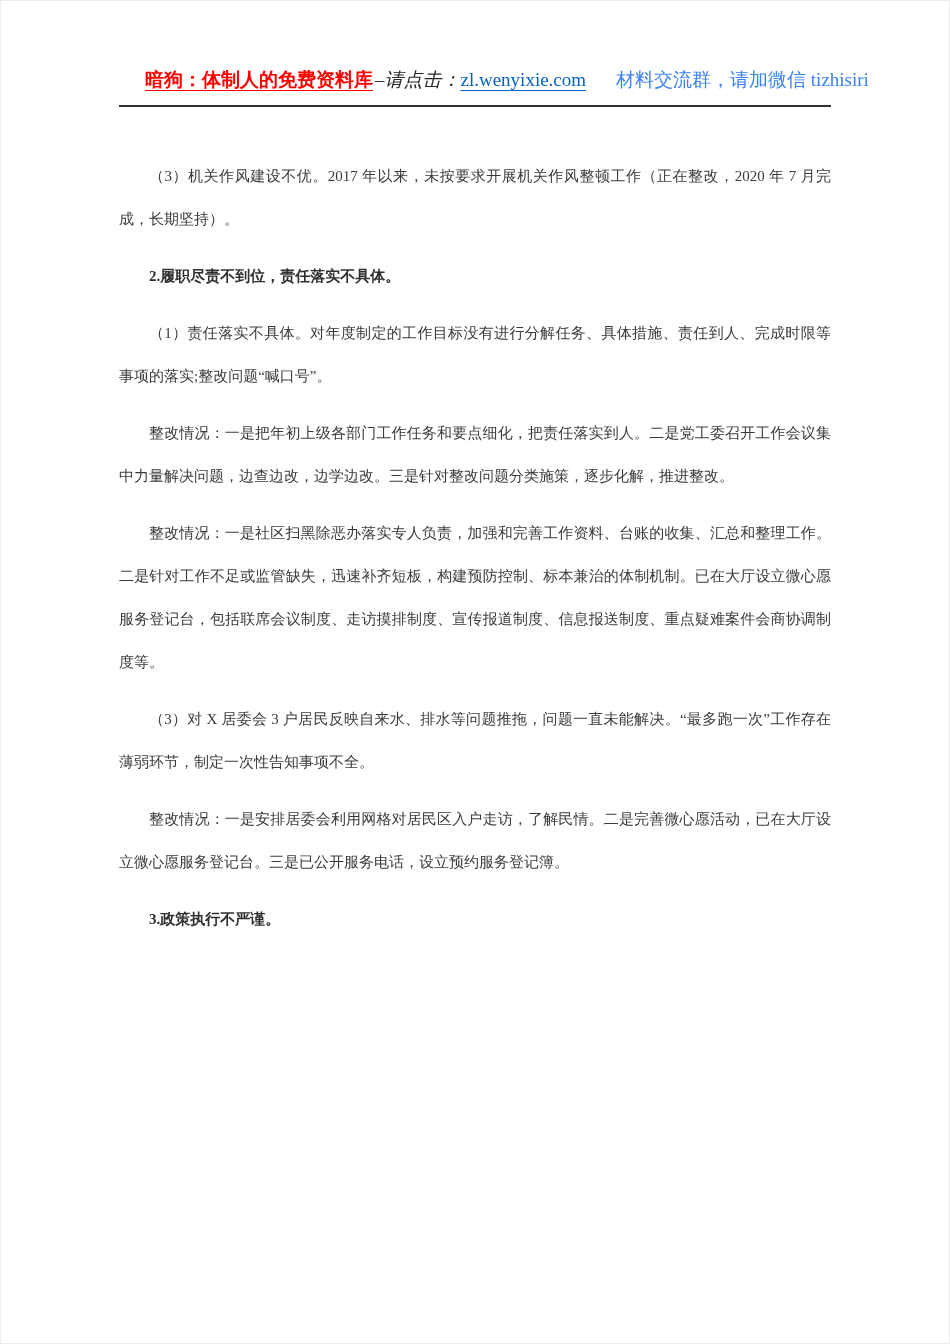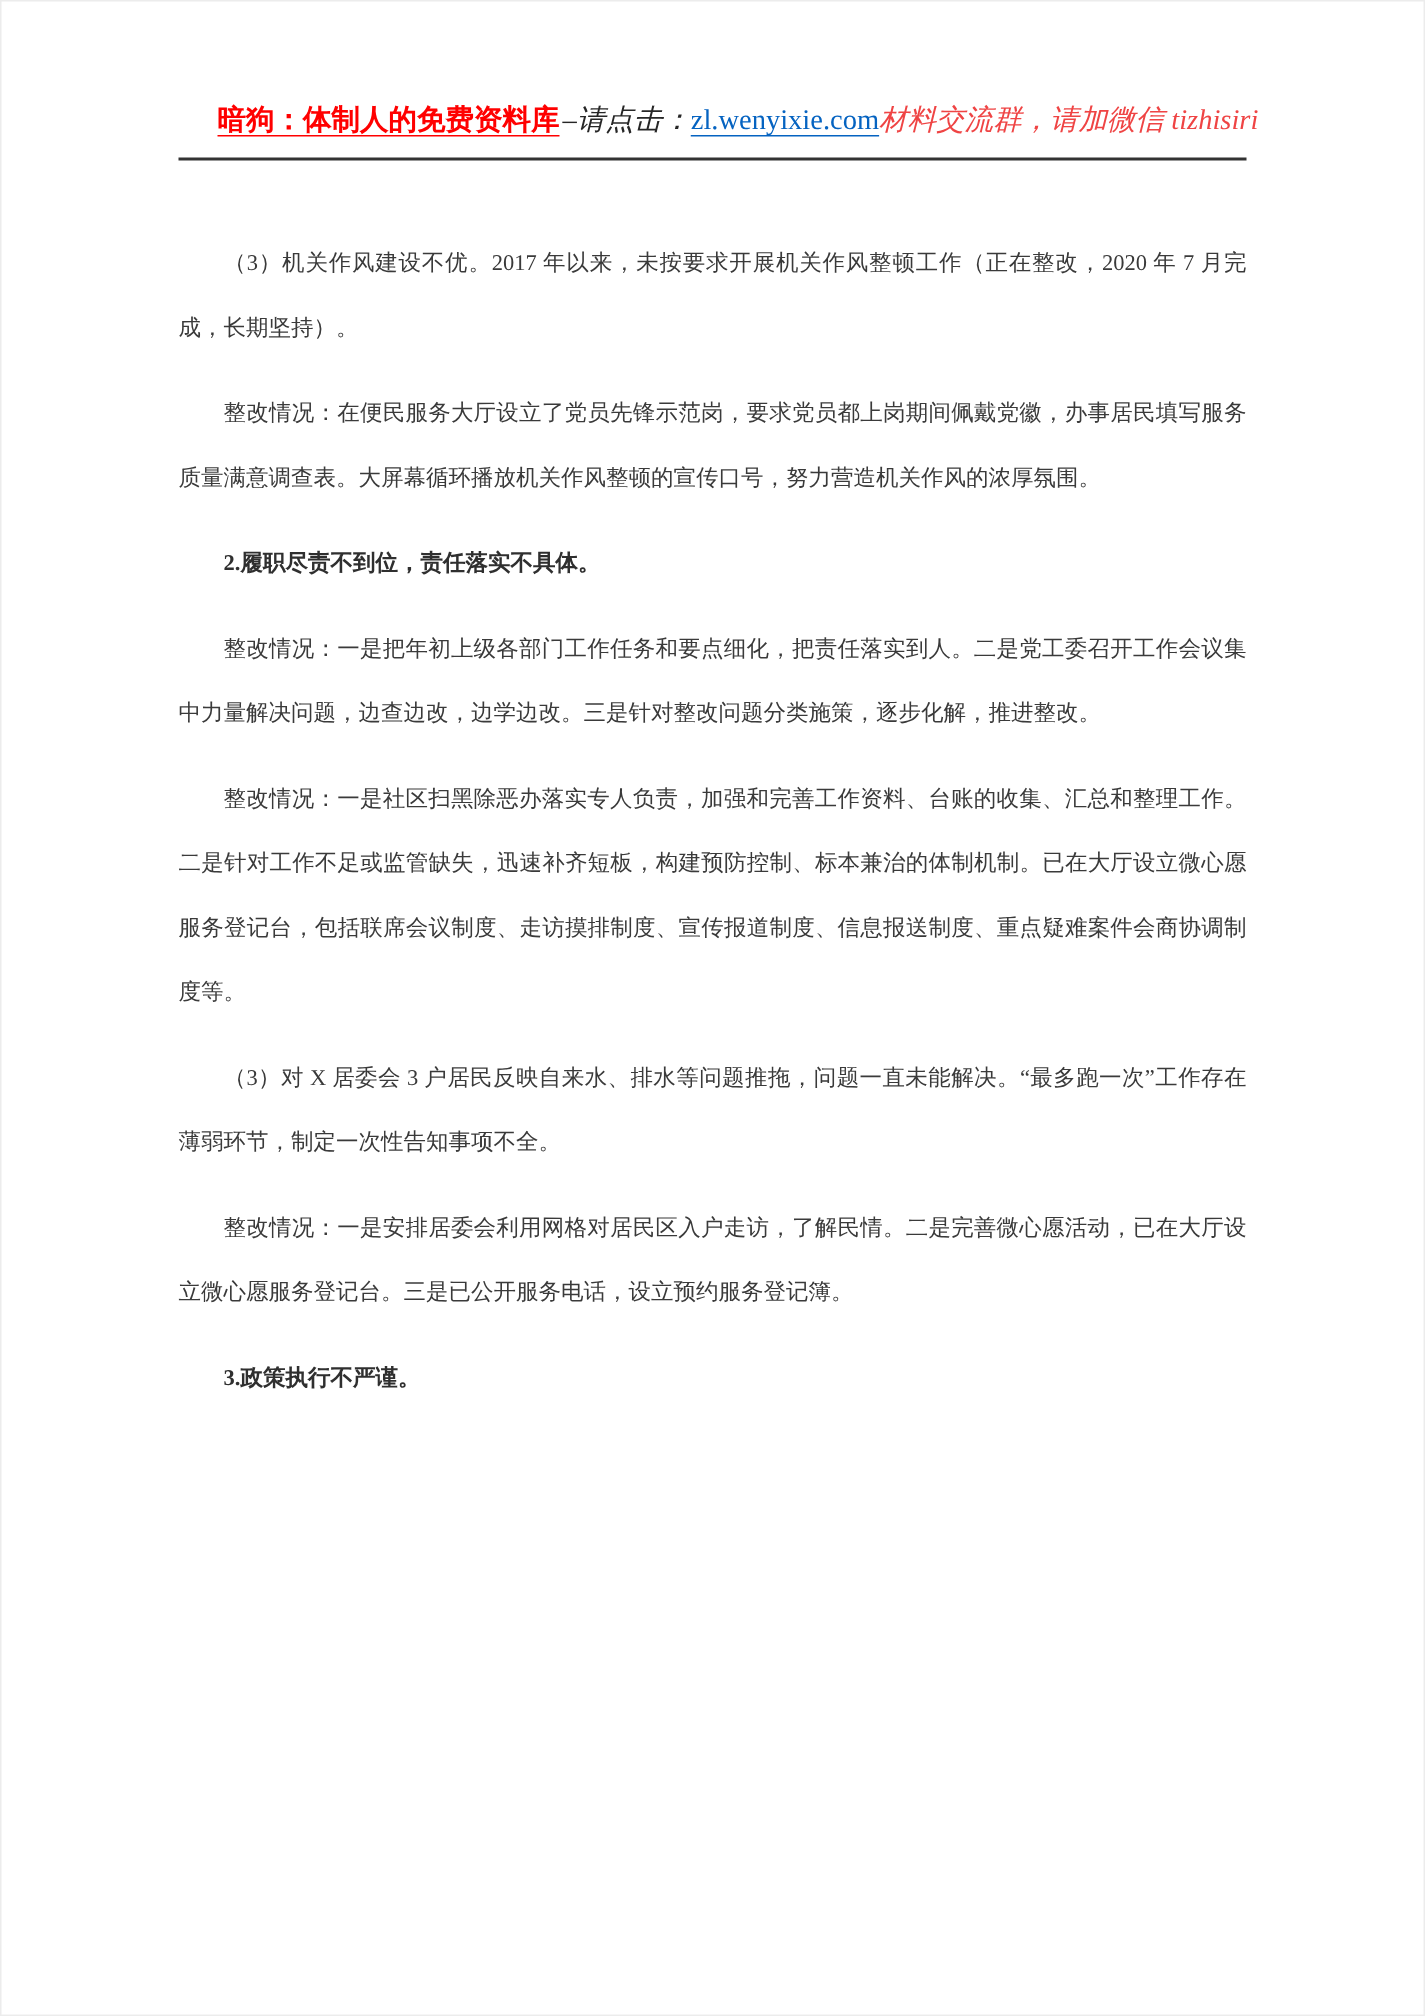--- a/index.html
+++ b/index.html
@@ -39,22 +39,22 @@
     margin-left: 2px;
     font-style: italic;
   }
   .doc-header .link {
     color: #0563c1;
     text-decoration: underline;
     text-underline-offset: 4px;
     cursor: pointer;
   }
   .doc-header .suffix {
-    color: #ef4444;
-    font-style: italic;
+    color: #3b82f6;
+    margin-left: 30px;
   }
 
   
   .doc-body {
     margin-top: 48px;
     color: #3a3a3a;
     font-size: 15px;
     line-height: 43px;
     text-align: justify;
   }
@@ -72,22 +72,22 @@
 <body>
 
 <div class="page">
 
   <header class="doc-header">
     <span class="brand">暗狗：体制人的免费资料库</span><span class="click-hint">–请点击：</span><a class="link">zl.wenyixie.com</a><span class="suffix">材料交流群，请加微信 tizhisiri</span>
   </header>
 
   <main class="doc-body">
     <p class="para">（3）机关作风建设不优。2017 年以来，未按要求开展机关作风整顿工作（正在整改，2020 年 7 月完成，长期坚持）。</p>
-    <p class="para">整改情况：在便民服务大厅设立了党员先锋示范岗，要求党员都上岗期间佩戴党徽，办事居民填写服务质量满意调查表。大屏幕循环播放机关作风整顿的宣传口号，努力营造机关作风的浓厚氛围。</p>
     <p class="para bold-head">2.履职尽责不到位，责任落实不具体。</p>
+    <p class="para">（1）责任落实不具体。对年度制定的工作目标没有进行分解任务、具体措施、责任到人、完成时限等事项的落实;整改问题“喊口号”。</p>
     <p class="para">整改情况：一是把年初上级各部门工作任务和要点细化，把责任落实到人。二是党工委召开工作会议集中力量解决问题，边查边改，边学边改。三是针对整改问题分类施策，逐步化解，推进整改。</p>
     <p class="para">整改情况：一是社区扫黑除恶办落实专人负责，加强和完善工作资料、台账的收集、汇总和整理工作。二是针对工作不足或监管缺失，迅速补齐短板，构建预防控制、标本兼治的体制机制。已在大厅设立微心愿服务登记台，包括联席会议制度、走访摸排制度、宣传报道制度、信息报送制度、重点疑难案件会商协调制度等。</p>
     <p class="para">（3）对 X 居委会 3 户居民反映自来水、排水等问题推拖，问题一直未能解决。“最多跑一次”工作存在薄弱环节，制定一次性告知事项不全。</p>
     <p class="para">整改情况：一是安排居委会利用网格对居民区入户走访，了解民情。二是完善微心愿活动，已在大厅设立微心愿服务登记台。三是已公开服务电话，设立预约服务登记簿。</p>
     <p class="para bold-head">3.政策执行不严谨。</p>
   </main>
 
 </div>
 
 </body></html>

